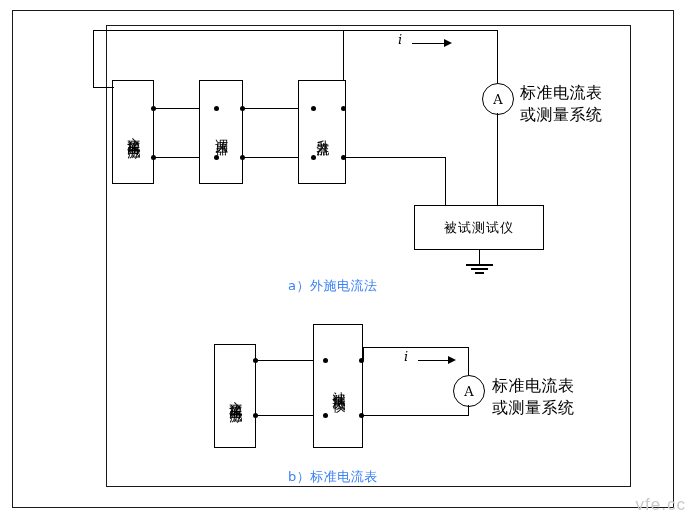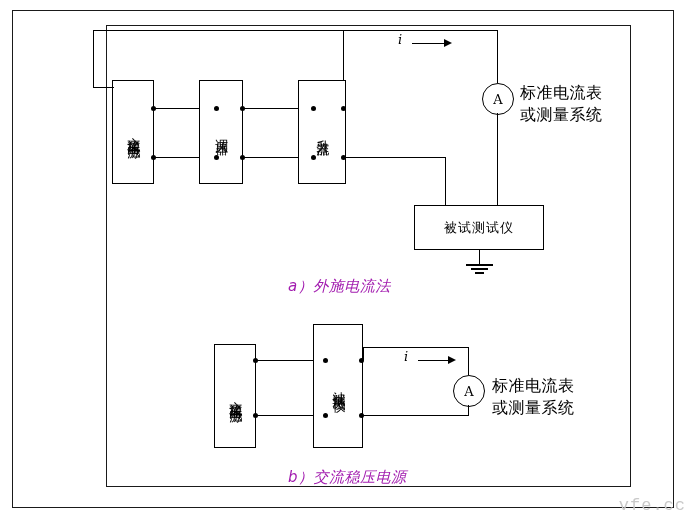--- a/index.html
+++ b/index.html
@@ -103,24 +103,23 @@
   .label-right {
     position: absolute;
     font-size: 16px;
     line-height: 1.35;
     color: #000;
     white-space: pre-line;
     letter-spacing: 0.5px;
   }
   .caption {
     position: absolute;
-    font-size: 15px;
-    color: #a21caf;
+    font-size: 13px;
+    color: #3b82f6;
     letter-spacing: 0.5px;
-    font-style: italic;
   }
   .cur-label {
     position: absolute;
     font-size: 13px;
     font-style: italic;
     font-family: "DejaVu Serif", "Liberation Serif", serif;
     color: #000;
   }
   
   .arrow {
@@ -141,21 +140,21 @@
     position: absolute;
     background: #000;
     height: 1.5px;
   }
   .watermark {
     position: absolute;
     right: 14px;
     bottom: 8px;
     font-size: 17px;
     color: #c9c9c9;
-    font-family: Liberation Mono, monospace;
+    font-family: Liberation Sans, sans-serif;
     letter-spacing: 1px;
   }
 </style>
 </head>
 <body>
 
 <div id="canvas">
 
   <div class="frame"></div>
   <div class="inner-frame"></div>
@@ -249,17 +248,17 @@
 
   <div class="meter" style="left:453px; top:375px;">
     <span>A</span>
   </div>
   <div class="label-right" style="left:492px; top:375px;">标准电流表
 或测量系统</div>
 
   <div class="wire vw" style="left:468px; top:405px; height:10px;"></div>
   <div class="wire hw" style="left:363px; top:415px; width:106px;"></div>
 
-  <div class="caption" style="left:288px; top:468px;">b）交流稳压电源</div>
+  <div class="caption" style="left:288px; top:468px;">b）标准电流表</div>
 
   <div class="watermark">vfe.cc</div>
 
 </div>
 
 </body></html>

